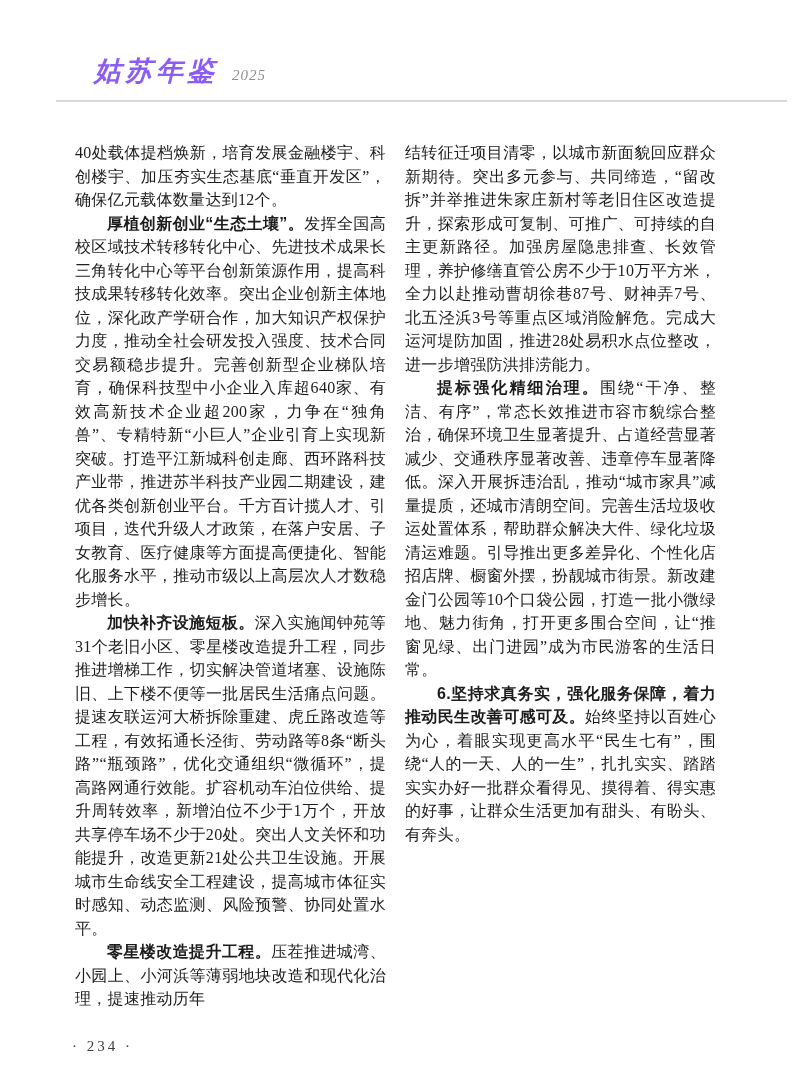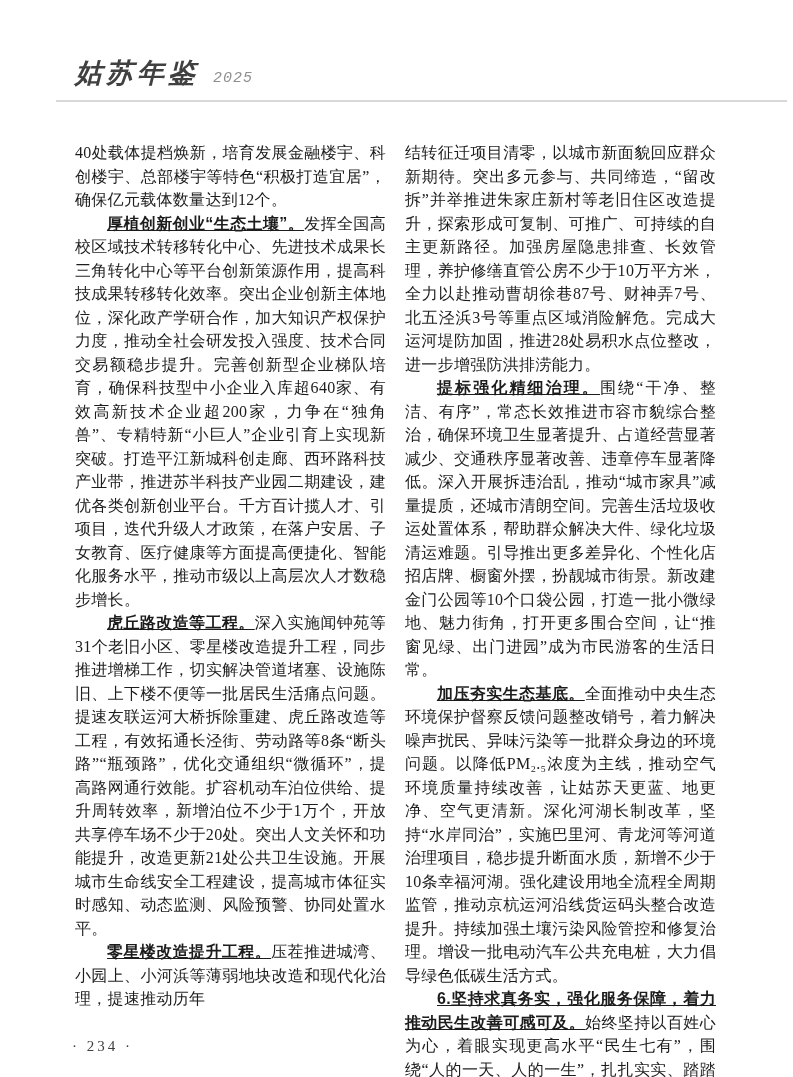--- a/index.html
+++ b/index.html
@@ -14,30 +14,31 @@
   }
   .page-header {
     position: absolute;
     left: 75px;
     top: 60px;
     display: flex;
     align-items: baseline;
     gap: 14px;
   }
   .brand {
-    font-family: Liberation Sans, sans-serif;
+    font-family: Liberation Mono, monospace;
     font-weight: 700;
     font-style: italic;
     font-size: 27px;
     letter-spacing: 4px;
-    color: #404040;
+    color: #8b5cf6;
     line-height: 1;
+    margin-left: 19px;
   }
   .edition-year {
-    font-family: Liberation Mono, monospace;
+    font-family: Liberation Serif, serif;
     font-style: italic;
     font-size: 15px;
     letter-spacing: 1px;
     color: #8f8f8f;
   }
   .header-rule {
     position: absolute;
     left: 56px;
     right: 6px;
     top: 100px;
@@ -62,21 +63,20 @@
     letter-spacing: 0.3px;
     text-align: justify;
     text-justify: inter-ideograph;
     word-break: break-all;
     color: #1c1c1c;
   }
   p.para.indent { text-indent: 2em; }
   .lead {
     font-family: "Liberation Sans", sans-serif;
     font-weight: 700;
-    text-decoration: underline;
   }
   .page-footer {
     position: absolute;
     left: 72px;
     top: 1038px;
     font-size: 15px;
     letter-spacing: 3px;
     color: #3f3f3f;
     font-family: "Liberation Serif", serif;
   }
@@ -86,26 +86,25 @@
 
 <div class="page-header">
   <span class="brand">姑苏年鉴</span>
   <span class="edition-year">2025</span>
 </div>
 
 <div class="header-rule"></div>
 
 <div class="page-content">
   <div class="text-column" id="left-column">
-      <p class="para">40处载体提档焕新，培育发展金融楼宇、科创楼宇、总部楼宇等特色“积极打造宜居”，确保亿元载体数量达到12个。</p>
+      <p class="para">40处载体提档焕新，培育发展金融楼宇、科创楼宇、加压夯实生态基底“垂直开发区”，确保亿元载体数量达到12个。</p>
       <p class="para indent"><span class="lead">厚植创新创业“生态土壤”。</span>发挥全国高校区域技术转移转化中心、先进技术成果长三角转化中心等平台创新策源作用，提高科技成果转移转化效率。突出企业创新主体地位，深化政产学研合作，加大知识产权保护力度，推动全社会研发投入强度、技术合同交易额稳步提升。完善创新型企业梯队培育，确保科技型中小企业入库超640家、有效高新技术企业超200家，力争在“独角兽”、专精特新“小巨人”企业引育上实现新突破。打造平江新城科创走廊、西环路科技产业带，推进苏半科技产业园二期建设，建优各类创新创业平台。千方百计揽人才、引项目，迭代升级人才政策，在落户安居、子女教育、医疗健康等方面提高便捷化、智能化服务水平，推动市级以上高层次人才数稳步增长。</p>
-      <p class="para indent"><span class="lead">虎丘路改造等工程。</span>深入实施闻钟苑等31个老旧小区、零星楼改造提升工程，同步推进增梯工作，切实解决管道堵塞、设施陈旧、上下楼不便等一批居民生活痛点问题。提速友联运河大桥拆除重建、虎丘路改造等工程，有效拓通长泾街、劳动路等8条“断头路”“瓶颈路”，优化交通组织“微循环”，提高路网通行效能。扩容机动车泊位供给、提升周转效率，新增泊位不少于1万个，开放共享停车场不少于20处。突出人文关怀和功能提升，改造更新21处公共卫生设施。开展城市生命线安全工程建设，提高城市体征实时感知、动态监测、风险预警、协同处置水平。</p>
+      <p class="para indent"><span class="lead">加快补齐设施短板。</span>深入实施闻钟苑等31个老旧小区、零星楼改造提升工程，同步推进增梯工作，切实解决管道堵塞、设施陈旧、上下楼不便等一批居民生活痛点问题。提速友联运河大桥拆除重建、虎丘路改造等工程，有效拓通长泾街、劳动路等8条“断头路”“瓶颈路”，优化交通组织“微循环”，提高路网通行效能。扩容机动车泊位供给、提升周转效率，新增泊位不少于1万个，开放共享停车场不少于20处。突出人文关怀和功能提升，改造更新21处公共卫生设施。开展城市生命线安全工程建设，提高城市体征实时感知、动态监测、风险预警、协同处置水平。</p>
       <p class="para indent"><span class="lead">零星楼改造提升工程。</span>压茬推进城湾、小园上、小河浜等薄弱地块改造和现代化治理，提速推动历年</p>
     </div>
   <div class="text-column" id="right-column">
       <p class="para">结转征迁项目清零，以城市新面貌回应群众新期待。突出多元参与、共同缔造，“留改拆”并举推进朱家庄新村等老旧住区改造提升，探索形成可复制、可推广、可持续的自主更新路径。加强房屋隐患排查、长效管理，养护修缮直管公房不少于10万平方米，全力以赴推动曹胡徐巷87号、财神弄7号、北五泾浜3号等重点区域消险解危。完成大运河堤防加固，推进28处易积水点位整改，进一步增强防洪排涝能力。</p>
       <p class="para indent"><span class="lead">提标强化精细治理。</span>围绕“干净、整洁、有序”，常态长效推进市容市貌综合整治，确保环境卫生显著提升、占道经营显著减少、交通秩序显著改善、违章停车显著降低。深入开展拆违治乱，推动“城市家具”减量提质，还城市清朗空间。完善生活垃圾收运处置体系，帮助群众解决大件、绿化垃圾清运难题。引导推出更多差异化、个性化店招店牌、橱窗外摆，扮靓城市街景。新改建金门公园等10个口袋公园，打造一批小微绿地、魅力街角，打开更多围合空间，让“推窗见绿、出门进园”成为市民游客的生活日常。</p>
-      <p class="para indent"><span class="lead">加压夯实生态基底。</span>全面推动中央生态环境保护督察反馈问题整改销号，着力解决噪声扰民、异味污染等一批群众身边的环境问题。以降低PM₂.₅浓度为主线，推动空气环境质量持续改善，让姑苏天更蓝、地更净、空气更清新。深化河湖长制改革，坚持“水岸同治”，实施巴里河、青龙河等河道治理项目，稳步提升断面水质，新增不少于10条幸福河湖。强化建设用地全流程全周期监管，推动京杭运河沿线货运码头整合改造提升。持续加强土壤污染风险管控和修复治理。增设一批电动汽车公共充电桩，大力倡导绿色低碳生活方式。</p>
       <p class="para indent"><span class="lead">6.坚持求真务实，强化服务保障，着力推动民生改善可感可及。</span>始终坚持以百姓心为心，着眼实现更高水平“民生七有”，围绕“人的一天、人的一生”，扎扎实实、踏踏实实办好一批群众看得见、摸得着、得实惠的好事，让群众生活更加有甜头、有盼头、有奔头。</p>
     </div>
 </div>
 
 <div class="page-footer">· 234 ·</div>
 
 </body></html>

